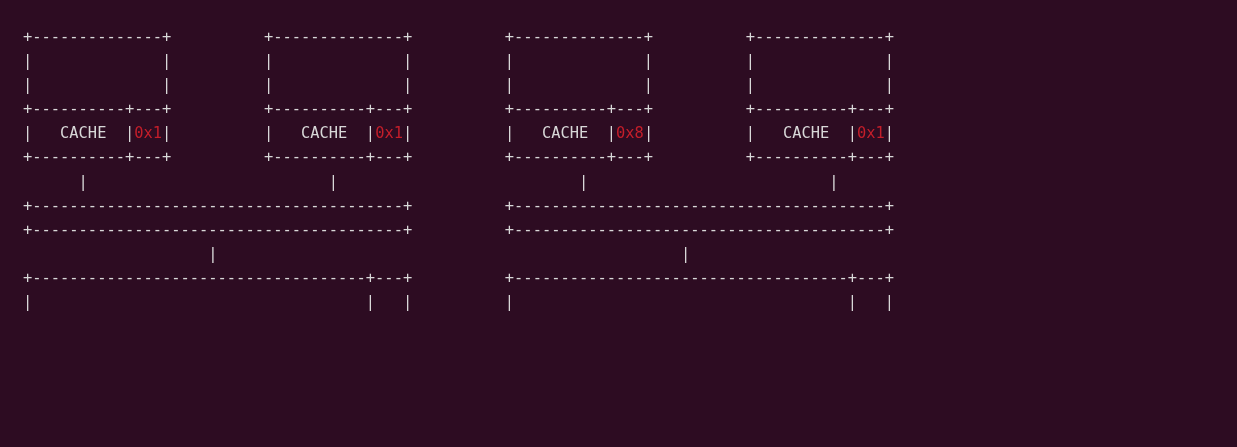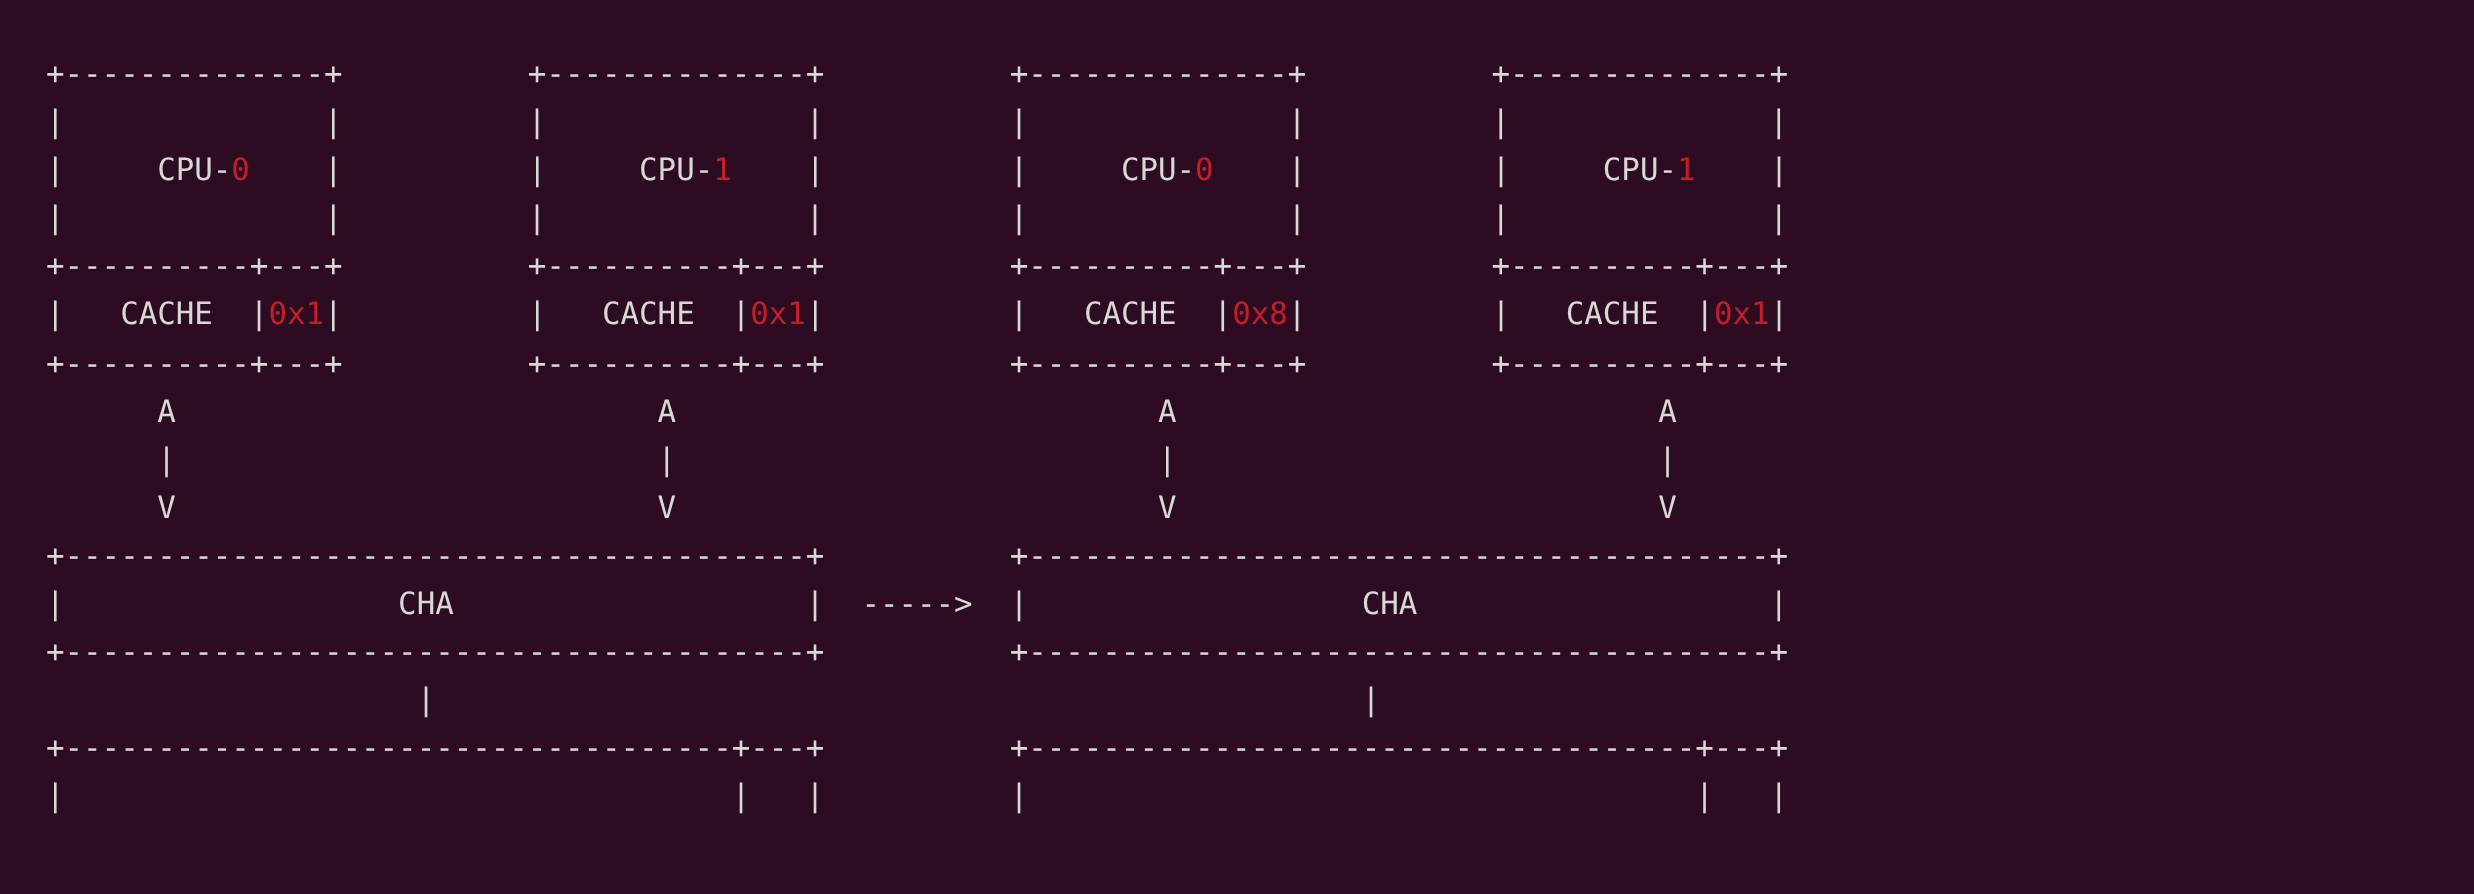--- a/index.html
+++ b/index.html
@@ -41,28 +41,24 @@
     display: block;
     height: 24.1px;
   }
 </style>
 </head>
 <body>
 
 <div id="stage">
   <pre class="art" id="art"><span class="row">+--------------+          +--------------+          +--------------+          +--------------+
 </span><span class="row">|              |          |              |          |              |          |              |
-</span><span class="row">|     CPU-<span class="hi">0</span>    |          |     CPU-<span class="hi">1</span>    |          |     CPU-<span class="hi">0</span>    |          |     CPU-<span class="hi">1</span>    |
 </span><span class="row">|              |          |              |          |              |          |              |
 </span><span class="row">+----------+---+          +----------+---+          +----------+---+          +----------+---+
 </span><span class="row">|   CACHE  |<span class="hi">0x1</span>|          |   CACHE  |<span class="hi">0x1</span>|          |   CACHE  |<span class="hi">0x8</span>|          |   CACHE  |<span class="hi">0x1</span>|
 </span><span class="row">+----------+---+          +----------+---+          +----------+---+          +----------+---+
-</span><span class="row">      A                          A                          A                          A
 </span><span class="row">      |                          |                          |                          |
-</span><span class="row">      V                          V                          V                          V
 </span><span class="row">+----------------------------------------+          +----------------------------------------+
-</span><span class="row">|                  CHA                   |  -----&gt;  |                  CHA                   |
 </span><span class="row">+----------------------------------------+          +----------------------------------------+
 </span><span class="row">                    |                                                  |
 </span><span class="row">+------------------------------------+---+          +------------------------------------+---+
 </span><span class="row">|                                    |   |          |                                    |   |
 </span></pre>
 </div>
 
 </body></html>

